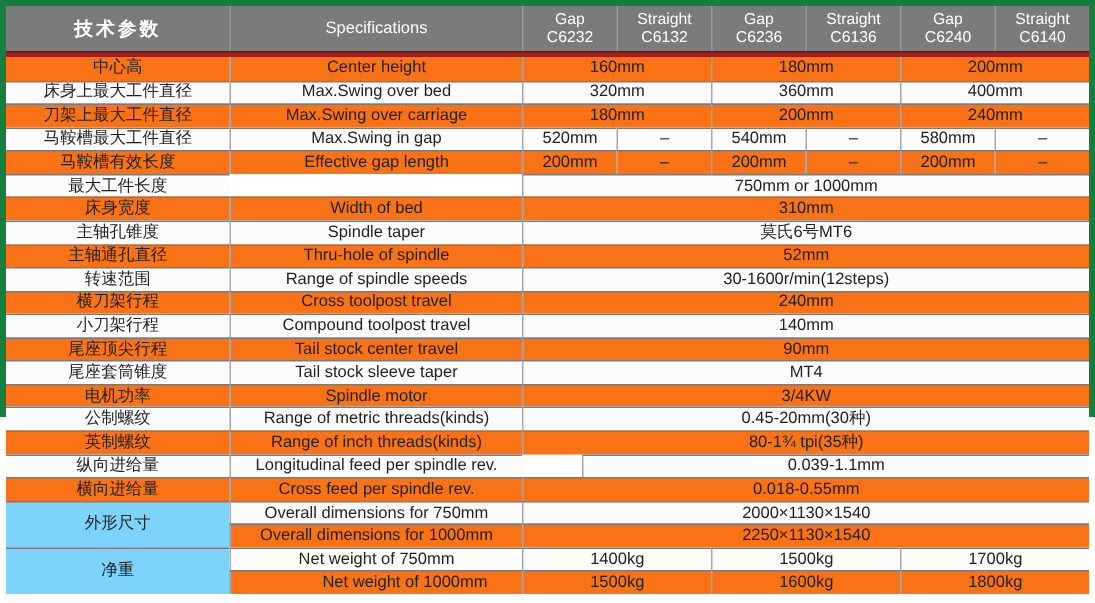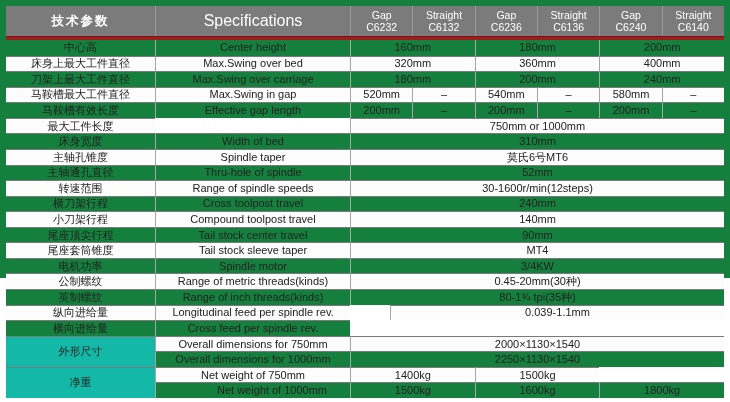--- a/index.html
+++ b/index.html
@@ -3,50 +3,50 @@
 <meta charset="utf-8">
 <style>
   html,body { margin:0; padding:0; }
   body {
     width:730px; height:402px; background:#ffffff;
     font-family:"Liberation Sans", sans-serif;
     -webkit-font-smoothing:antialiased;
   }
   .table {
     box-sizing:border-box; width:730px; height:278px;
-    border:6px solid #15803d; background:#fff;
+    border:4px solid #15803d; background:#fff;
   }
   .header {
     display:grid; grid-template-columns:149px 195px repeat(6,1fr);
     height:30px; background:#7b7b7b; color:#ffffff;
   }
   .hcell {
     display:flex; align-items:center; justify-content:center;
     border-left:1px solid #989898; text-align:center; overflow:hidden;
   }
   .hcell:first-child { border-left:none; }
   .h-param { font-weight:bold; font-size:12.5px; letter-spacing:2px; }
-  .h-spec  { font-size:16px; }
+  .h-spec  { font-size:11px; }
   .h-model { flex-direction:column; font-size:10.5px; line-height:1.18; }
   .redbar { height:4px; background:#9f1d1d; border-top:1px solid #731212; box-sizing:border-box; }
   .grid {
     display:grid; grid-template-columns:149px 195px repeat(6,1fr);
     grid-template-rows:repeat(23,1fr);
     height:358px; font-size:11px; color:#222222;
   }
   .cell {
     display:flex; align-items:center; justify-content:center;
     border-top:1px solid #7a7a7a; border-left:1px solid #a6a6a6;
     overflow:hidden; white-space:nowrap; text-align:center; line-height:1;
   }
   .cell.c1 { border-left:none; }
   .cell.nt { border-top:none; }
-  .bg-l { background:#15803d; }
+  .bg-l { background:#f97316; }
   .bg-w { background:#fcfcfc; }
-  .bg-m { background:#14b8a6; }
+  .bg-m { background:#7dd3fc; }
   .zh { font-size:11px; }
 </style>
 </head>
 <body>
 
 <div class="table">
   <div class="header">
     <div class="hcell h-param">技术参数</div>
     <div class="hcell h-spec">Specifications</div>
 
@@ -141,27 +141,29 @@
       <div class="cell bg-w" style="grid-area: 16 / 2 / span 1 / span 1;">Range of metric threads(kinds)</div>
       <div class="cell bg-w" style="grid-area: 16 / 3 / span 1 / span 6;">0.45-20mm(30种)</div>
       <div class="cell c1 zh bg-l" style="grid-area: 17 / 1 / span 1 / span 1;">英制螺纹</div>
       <div class="cell bg-l" style="grid-area: 17 / 2 / span 1 / span 1;">Range of inch threads(kinds)</div>
       <div class="cell bg-l" style="grid-area: 17 / 3 / span 1 / span 6;">80-1¾ tpi(35种)</div>
       <div class="cell c1 zh bg-w" style="grid-area: 18 / 1 / span 1 / span 1;">纵向进给量</div>
       <div class="cell bg-w" style="grid-area: 18 / 2 / span 1 / span 1;">Longitudinal feed per spindle rev.</div>
       <div class="cell bg-w" style="grid-area: 18 / 3 / span 1 / span 6; margin-left: 40px;">0.039-1.1mm</div>
       <div class="cell c1 zh bg-l" style="grid-area: 19 / 1 / span 1 / span 1;">横向进给量</div>
       <div class="cell bg-l" style="grid-area: 19 / 2 / span 1 / span 1;">Cross feed per spindle rev.</div>
+      <div class="cell bg-l" style="grid-area: 19 / 3 / span 1 / span 6;">0.018-0.55mm</div>
       <div class="cell c1 zh bg-m" style="grid-area: 20 / 1 / span 2 / span 1;">外形尺寸</div>
       <div class="cell bg-w" style="grid-area: 20 / 2 / span 1 / span 1;">Overall dimensions for 750mm</div>
       <div class="cell bg-w" style="grid-area: 20 / 3 / span 1 / span 6;">2000×1130×1540</div>
       <div class="cell bg-l" style="grid-area: 21 / 2 / span 1 / span 1;">Overall dimensions for 1000mm</div>
       <div class="cell bg-l" style="grid-area: 21 / 3 / span 1 / span 6;">2250×1130×1540</div>
       <div class="cell c1 zh bg-m" style="grid-area: 22 / 1 / span 2 / span 1;">净重</div>
       <div class="cell bg-w" style="grid-area: 22 / 2 / span 1 / span 1;">Net weight of 750mm</div>
       <div class="cell bg-w" style="grid-area: 22 / 3 / span 1 / span 2;">1400kg</div>
       <div class="cell bg-w" style="grid-area: 22 / 5 / span 1 / span 2;">1500kg</div>
+      <div class="cell bg-w" style="grid-area: 22 / 7 / span 1 / span 2;">1700kg</div>
       <div class="cell bg-l" style="grid-area: 23 / 2 / span 1 / span 1; padding-left: 38px;">Net weight of 1000mm</div>
       <div class="cell bg-l" style="grid-area: 23 / 3 / span 1 / span 2;">1500kg</div>
       <div class="cell bg-l" style="grid-area: 23 / 5 / span 1 / span 2;">1600kg</div>
       <div class="cell bg-l" style="grid-area: 23 / 7 / span 1 / span 2;">1800kg</div>
     </div>
 </div>
 
 </body></html>

